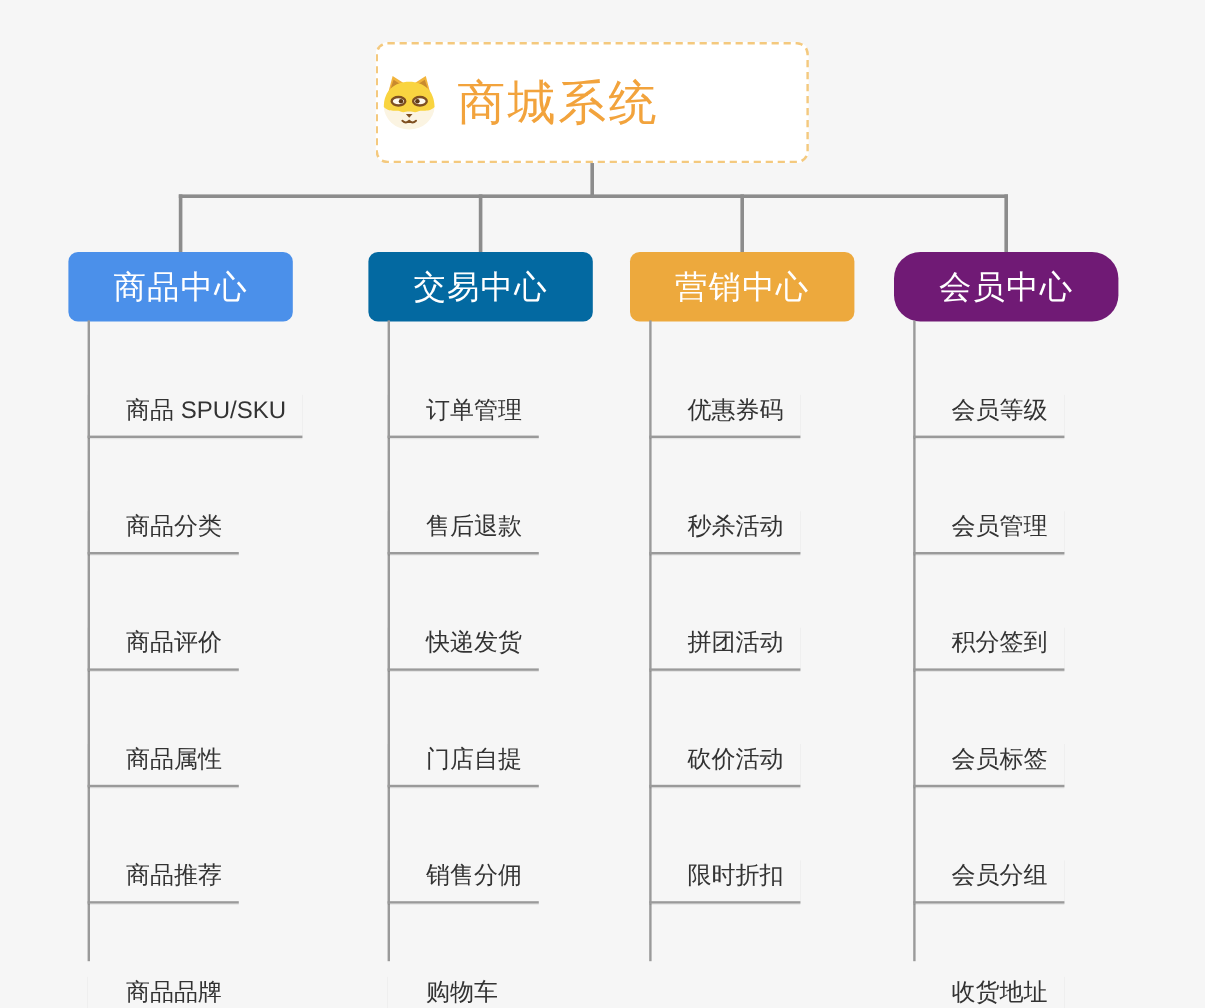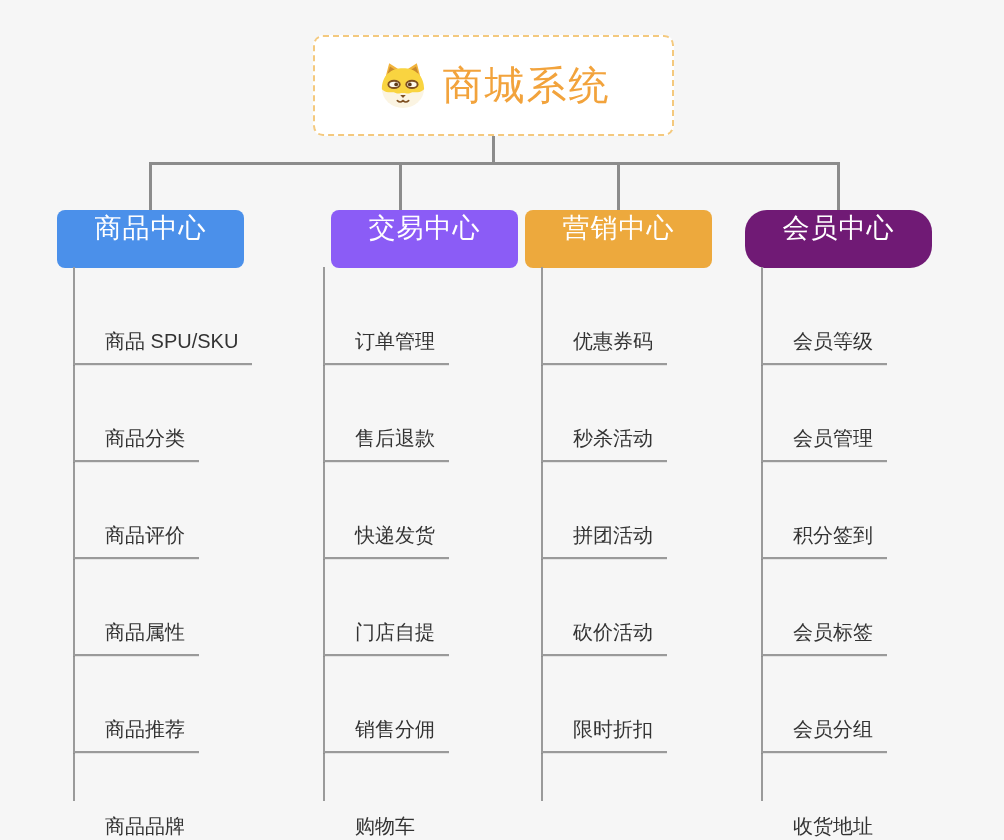--- a/index.html
+++ b/index.html
@@ -15,38 +15,38 @@
   body{
     background:var(--canvasBg);
     font-family:"Liberation Sans","DejaVu Sans",sans-serif;
   }
   .canvas{position:relative;width:1004px;height:840px;background:var(--canvasBg);}
 
   
   .root{
     position:absolute;left:313px;top:35px;width:361px;height:101px;
     background:#ffffff;border:2px dashed var(--rootBorder);border-radius:10px;
-    display:flex;align-items:center;justify-content:center;gap:14px;
+    display:flex;align-items:center;gap:14px;
     cursor:pointer;
   }
   .root-title{
     font-size:40px;letter-spacing:2px;color:var(--rootText);font-weight:500;
     white-space:nowrap;
   }
 
   
   .line{position:absolute;background:var(--connector);}
   .line.v{width:3px;}
   .line.h{height:3px;}
 
   
   .branch{position:absolute;top:210px;width:200px;}
   .branch-node{
     position:relative;width:187px;height:58px;border-radius:8px;
-    display:flex;justify-content:center;
+    display:flex;align-items:center;justify-content:center;
     cursor:pointer;
   }
   .branch-label{color:#ffffff;font-size:27px;letter-spacing:1px;white-space:nowrap;}
   .spine{
     position:absolute;left:16px;top:57px;width:2px;height:534px;
     background:var(--leafline);
   }
   .leaves{position:absolute;left:16px;top:58px;}
   .leaf{height:97px;display:flex;align-items:flex-end;}
   .leaf-label{
@@ -109,21 +109,21 @@
       <div class="leaf">
           <span class="leaf-label">商品推荐</span>
         </div>
       <div class="leaf">
           <span class="leaf-label">商品品牌</span>
         </div>
     </div>
   </div>
 
   <div class="branch" style="left:307px">
-    <div class="branch-node" style="background-color: #8b5cf6; margin-left: 24px;">
+    <div class="branch-node" style="background-color: #0369a1;">
       <span class="branch-label">交易中心</span>
     </div>
     <div class="spine"></div>
     <div class="leaves">
       <div class="leaf">
           <span class="leaf-label">订单管理</span>
         </div>
       <div class="leaf">
           <span class="leaf-label">售后退款</span>
         </div>

